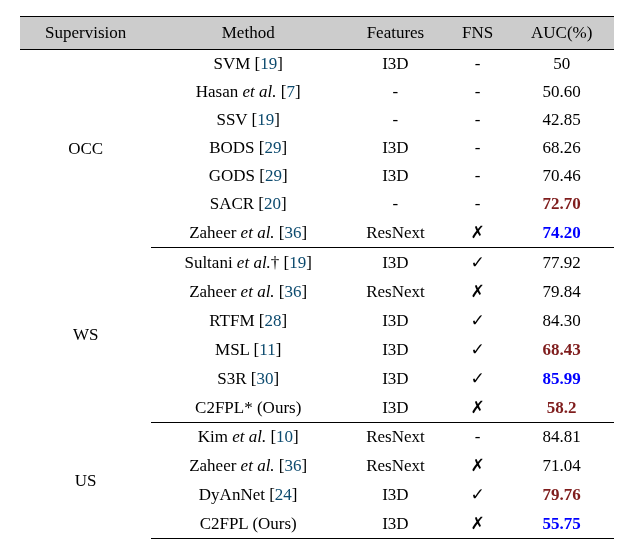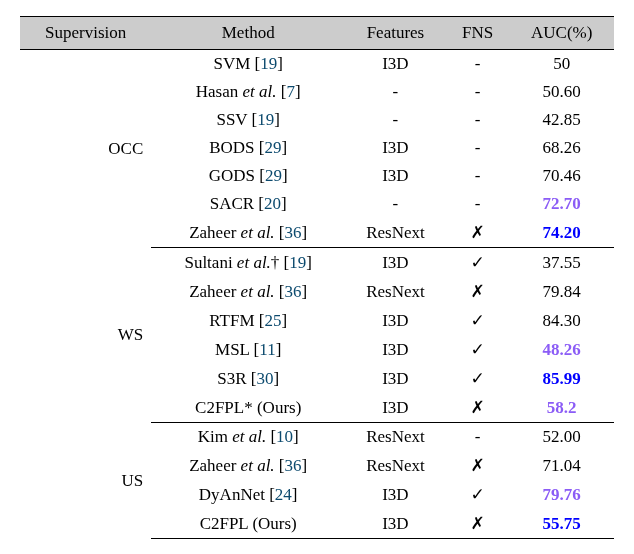--- a/index.html
+++ b/index.html
@@ -32,25 +32,24 @@
   }
   tr.section-end td {
     border-bottom: 1px solid #000;
   }
   tr.last td {
     border-bottom: 1.5px solid #000;
   }
   .ref {
     color: #0c4a6e;
   }
-  .red { color: #8b5cf6; font-weight: bold; }
+  .red { color: #7f1d1d; font-weight: bold; }
   .blue { color: #0000ff; font-weight: bold; font-family: Liberation Serif, serif; }
   .sup {
     vertical-align: middle;
-    text-align: right;
   }
 </style>
 </head>
 <body>
 
 <table>
   <thead>
     <tr>
       <th>Supervision</th>
       <th>Method</th>
@@ -101,58 +100,58 @@
         <td class="method">Zaheer <i>et al.</i> [<span class="ref">36</span>]</td>
         <td>ResNext</td>
         <td>✗</td>
         <td class="blue">74.20</td>
       </tr>
       <tr>
         <td rowspan="6" class="sup">WS</td>
         <td class="method">Sultani <i>et al.</i>† [<span class="ref">19</span>]</td>
         <td>I3D</td>
         <td>✓</td>
-        <td>37.55</td>
+        <td>77.92</td>
       </tr>
       <tr>
         <td class="method">Zaheer <i>et al.</i> [<span class="ref">36</span>]</td>
         <td>ResNext</td>
         <td>✗</td>
         <td>79.84</td>
       </tr>
       <tr>
-        <td class="method">RTFM [<span class="ref">25</span>]</td>
+        <td class="method">RTFM [<span class="ref">28</span>]</td>
         <td>I3D</td>
         <td>✓</td>
         <td>84.30</td>
       </tr>
       <tr>
         <td class="method">MSL [<span class="ref">11</span>]</td>
         <td>I3D</td>
         <td>✓</td>
-        <td class="red">48.26</td>
+        <td class="red">68.43</td>
       </tr>
       <tr>
         <td class="method">S3R [<span class="ref">30</span>]</td>
         <td>I3D</td>
         <td>✓</td>
         <td class="blue">85.99</td>
       </tr>
       <tr class="section-end">
         <td class="method">C2FPL* (Ours)</td>
         <td>I3D</td>
         <td>✗</td>
         <td class="red">58.2</td>
       </tr>
       <tr>
         <td rowspan="4" class="sup">US</td>
         <td class="method">Kim <i>et al.</i> [<span class="ref">10</span>]</td>
         <td>ResNext</td>
         <td>-</td>
-        <td>52.00</td>
+        <td>84.81</td>
       </tr>
       <tr>
         <td class="method">Zaheer <i>et al.</i> [<span class="ref">36</span>]</td>
         <td>ResNext</td>
         <td>✗</td>
         <td>71.04</td>
       </tr>
       <tr>
         <td class="method">DyAnNet [<span class="ref">24</span>]</td>
         <td>I3D</td>

